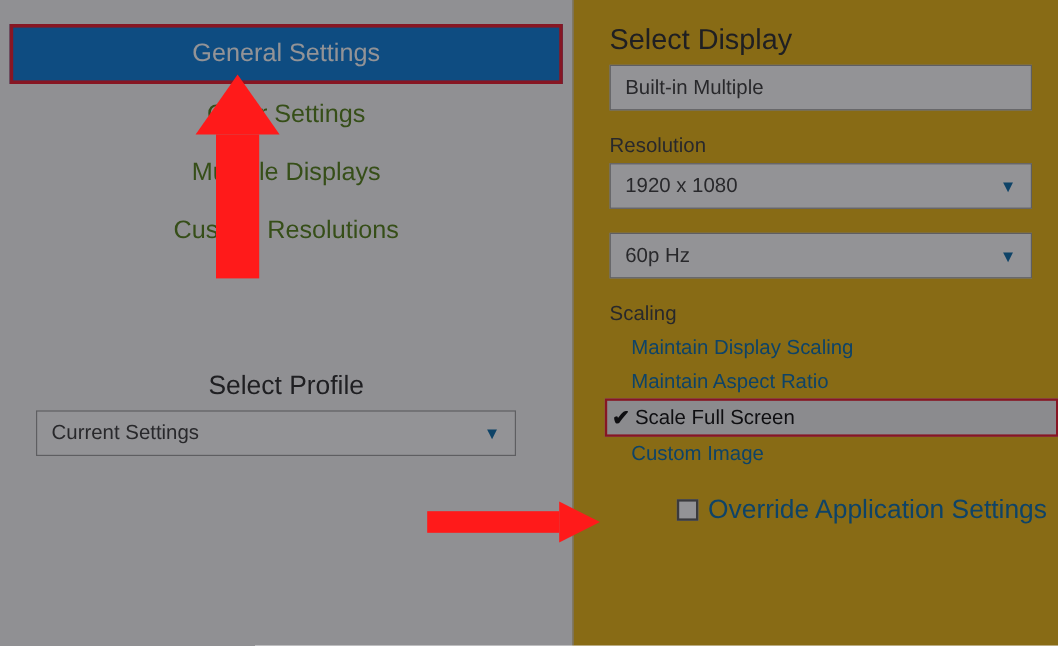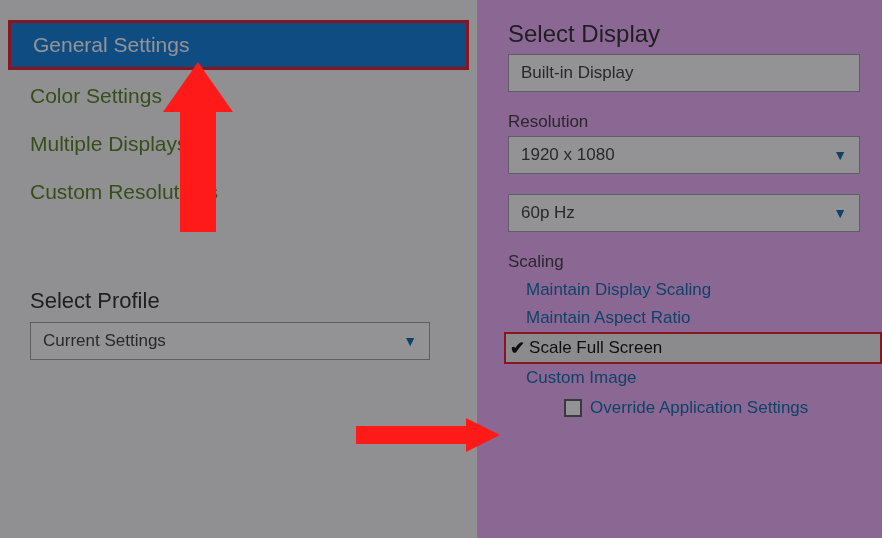--- a/index.html
+++ b/index.html
@@ -15,40 +15,41 @@
       display: flex;
       width: 100%;
       height: 100%;
     }
     .sidebar {
       width: 477px;
       background: #f9f9f9;
       padding: 20px 0 0 0;
       display: flex;
       flex-direction: column;
+      text-align: center;
     }
     .nav-list {
       padding-left: 0;
     }
     .nav-item {
       padding: 12px 30px;
       font-size: 21px;
       color: #4d7c0f;
       cursor: pointer;
       font-weight: 300;
     }
     .nav-item.selected {
       background: #0078d7;
       color: #fff;
       border: 3px solid #e81123;
       margin: 0 8px 2px 8px;
       padding: 10px 22px;
     }
     .profile-section {
-      margin-top: 72px;
+      margin-top: 92px;
       padding: 0 30px;
     }
     .section-heading {
       font-size: 22px;
       font-weight: 300;
       color: #222;
       margin-bottom: 8px;
     }
     .dropdown {
       width: 400px;
@@ -62,21 +63,21 @@
       background: #fff;
       cursor: pointer;
     }
     .chevron {
       color: #0066a6;
       font-size: 14px;
     }
     .main {
       flex: 1;
       padding: 20px 0 0 30px;
-      background: #f0abfc;
+      background: #eab308;
       border-left: 1px solid #ccc;
     }
     .main .section-heading {
       font-size: 24px;
       margin-bottom: 6px;
     }
     .field-group {
       margin-bottom: 20px;
     }
     .field-label {
@@ -107,23 +108,23 @@
       gap: 4px;
     }
     .checkmark {
       font-weight: bold;
       font-size: 18px;
     }
     .override {
       display: flex;
       align-items: center;
       gap: 8px;
-      margin-top: 6px;
+      margin-top: 20px;
       margin-left: 38px;
-      font-size: 17px;
+      font-size: 22px;
       color: #0066a6;
       cursor: pointer;
     }
     .override-box {
       width: 18px;
       height: 18px;
       border: 2px solid #555;
       background: #fff;
     }
     .dim-overlay {
@@ -196,21 +197,21 @@
         <span class="chevron">▼</span>
       </div>
     </div>
   </div>
 
   <div class="main">
 
     <div class="field-group">
       <div class="section-heading">Select Display</div>
       <div class="dropdown">
-        <span>Built-in Display</span>
+        <span>Built-in Multiple</span>
       </div>
     </div>
 
     <div class="field-group">
       <div class="field-label">Resolution</div>
       <div class="dropdown">
         <span>1920 x 1080</span>
         <span class="chevron">▼</span>
       </div>
     </div>

